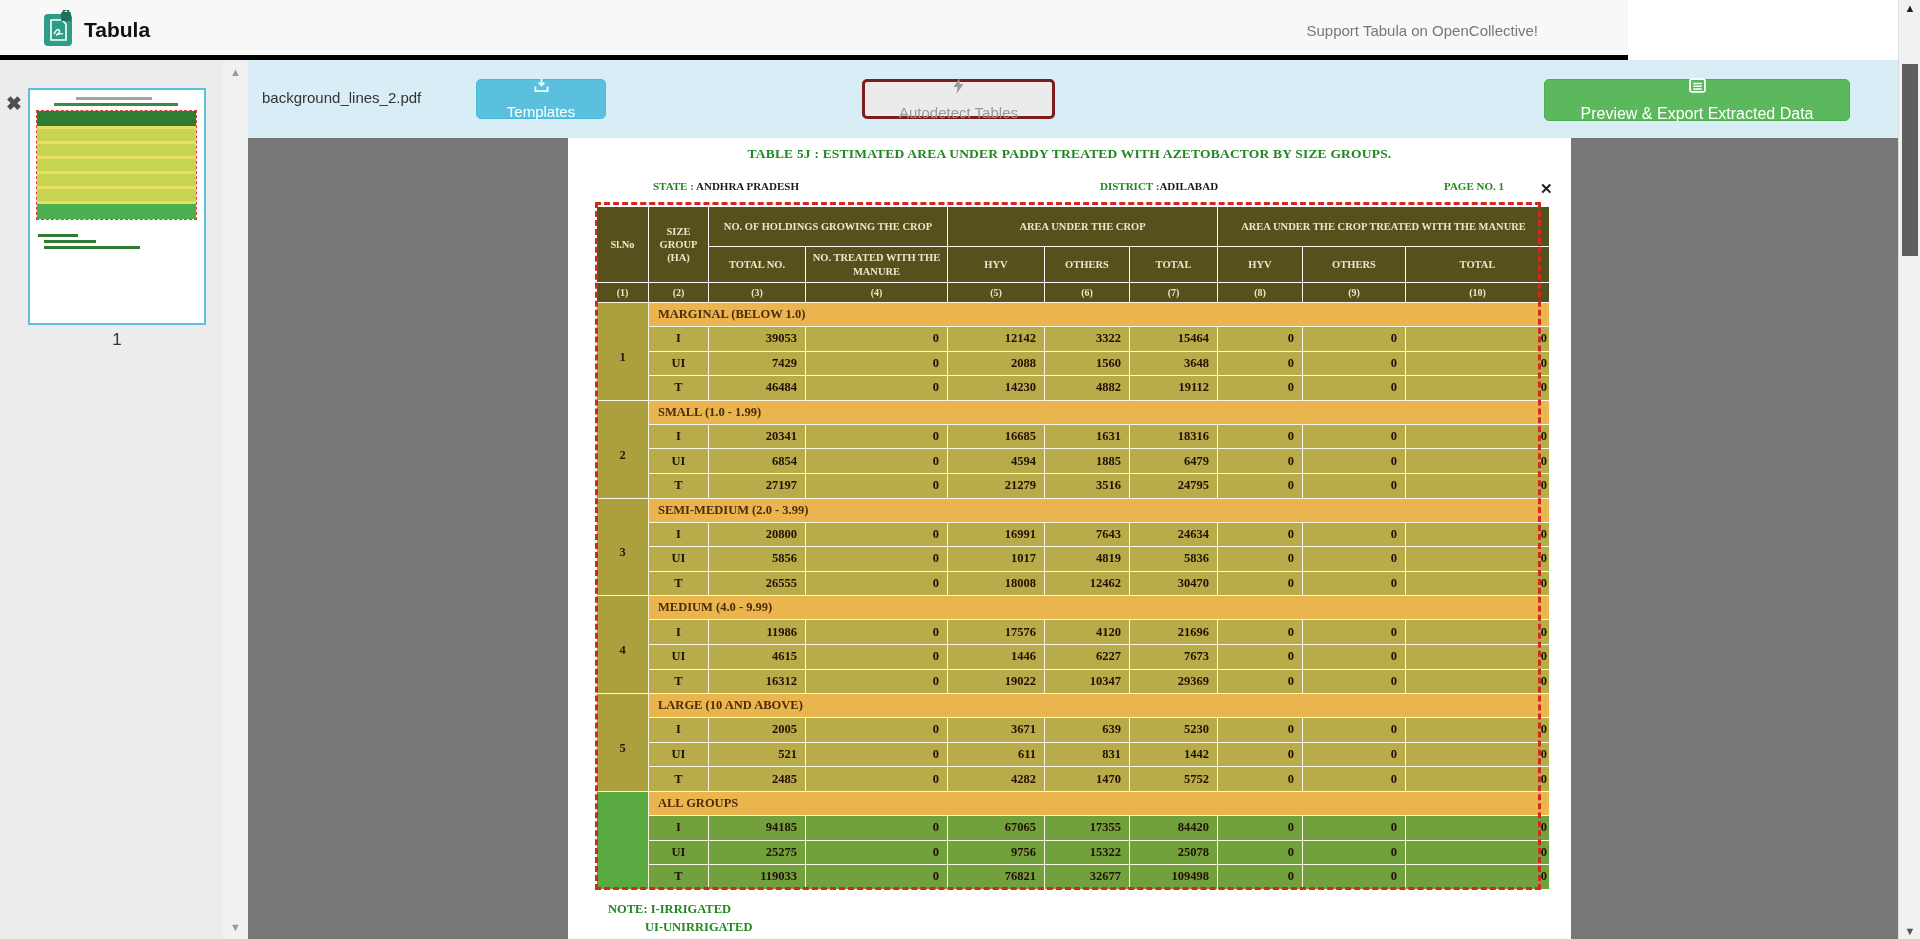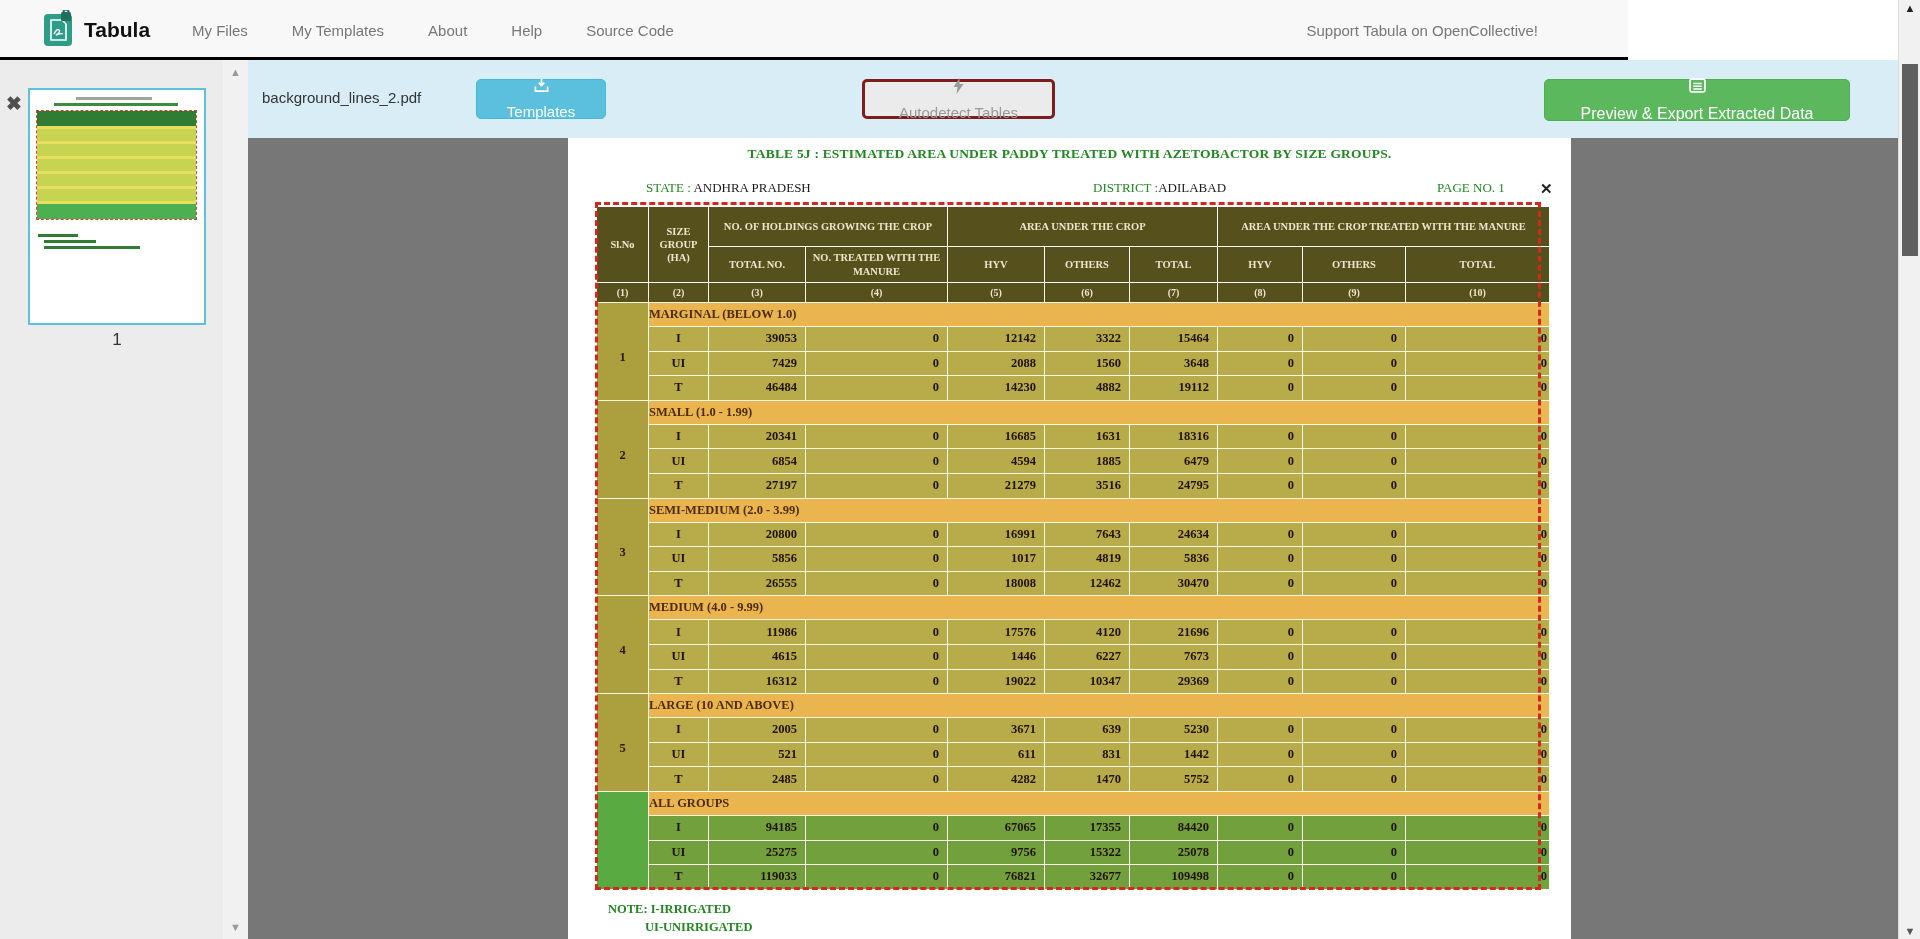--- a/index.html
+++ b/index.html
@@ -2,21 +2,21 @@
 <html><head>
 <meta charset="utf-8">
 <style>
   * { margin:0; padding:0; box-sizing:border-box; }
   html,body { width:1920px; height:939px; overflow:hidden; background:#fff;
               font-family:"Liberation Sans", sans-serif; }
   #app { position:relative; width:1920px; height:939px; }
 
   
   #navbar { position:absolute; left:0; top:0; width:1628px; height:60px;
-            background:#f8f8f8; border-bottom:3px solid #000000; }
+            background:#f8f8f8; border-bottom:5px solid #000000; }
   .brand { position:absolute; left:44px; top:10px; display:flex; align-items:center; gap:9px; }
   .brand-name { font-size:21px; font-weight:bold; color:#111; }
   .nav-links { position:absolute; left:192px; top:0; height:60px; display:flex; align-items:center; gap:44px; }
   .nav-link { color:#777; font-size:15px; cursor:pointer; text-decoration:none; }
   .nav-right { position:absolute; right:90px; top:0; height:60px; display:flex; align-items:center; }
   .support-link { color:#777; font-size:15px; cursor:pointer; }
 
   
   #sidebar { position:absolute; left:0; top:60px; width:223px; height:879px; background:#ececec; }
   .thumb-close { position:absolute; left:6px; top:32px; font-size:19px; font-weight:bold; color:#4f4f4f; cursor:pointer; }
@@ -54,21 +54,21 @@
                box-shadow:0 1px 1px rgba(0,0,0,.08); }
   .btn-autodetect { left:614px; width:193px; background:#ebebeb; border:3px solid #7f1d1d; color:#9a9a9a; cursor:default; }
   .btn-export { left:1296px; width:306px; height:42px; background:#5cb85c; border:1px solid #4cae4c; color:#fff; font-size:16px; }
 
   
   #docarea { position:absolute; left:248px; top:138px; width:1650px; height:801px; background:#777; overflow:hidden; }
   #page { position:absolute; left:320px; top:0; width:1003px; height:801px; background:#fff;
           font-family:"Liberation Serif", serif; }
   .doc-title { position:absolute; left:0; top:8px; width:100%; text-align:center;
                font-size:13.5px; font-weight:bold; color:#218721; letter-spacing:.2px; }
-  .doc-meta { position:absolute; left:8px; top:42px; width:100%; height:18px; font-size:13px; font-weight:normal; }
+  .doc-meta { position:absolute; left:15px; top:42px; width:100%; height:18px; font-size:11px; font-weight:bold; }
   .meta-state { position:absolute; left:70px; }
   .meta-district { position:absolute; left:517px; }
   .meta-page { position:absolute; left:861px; color:#218721; }
   .green-lbl { color:#218721; }
   .meta-val { color:#1a1a1a; }
   .sel-close { position:absolute; left:972px; top:42px; font-size:15px; font-weight:bold; color:#222; cursor:pointer; }
   .doc-note { position:absolute; left:40px; top:762px; font-size:12.5px; font-weight:bold;
               color:#218721; line-height:18px; }
   .doc-note .l2 { padding-left:37px; }
 
@@ -79,21 +79,21 @@
   #ptable thead th { background:#53521d; color:#f0e8cf; font-size:10.5px; font-weight:bold;
                      text-align:center; border:1px solid rgba(255,255,255,0.4); line-height:1.25; }
   tr.h1 th { height:40px; }
   tr.h2 th { height:36px; }
   tr.h3 td { height:20px; background:#53521d; color:#f0e8cf; font-size:10px; font-weight:bold;
              text-align:center; border:1px solid rgba(255,255,255,0.4); }
   td.slno { background:#aba33f; text-align:center; vertical-align:middle; padding-top:12px;
             font-size:12.5px; font-weight:bold; color:#21190a; }
   td.slno.allg { background:#57ad42; }
   tr.section-row td.section-name { height:24px; background:#eab751; color:#4a2c08;
-            font-size:12.5px; font-weight:bold; padding-left:0; }
+            font-size:12.5px; font-weight:bold; padding-left:9px; }
   tr.data-row { height:24.6px; }
   tr.data-row td { background:#b7ae4b; color:#1d1205; font-size:12.5px; font-weight:bold; }
   tr.data-row.allg td { background:#70a33e; border-color:rgba(220,240,180,0.45); }
   td.rowtype { text-align:center; }
   td.num { text-align:right; padding-right:8px; }
   td.num.last { padding-right:2px; }
 
   .selection { position:absolute; left:27px; top:64px; width:946px; height:688px;
                border:3px dashed #d2281e; cursor:move; background:rgba(255,0,0,0.015); }
 </style>
@@ -107,27 +107,20 @@
       <span>
         <svg width="31" height="36" viewBox="0 0 31 36">
           <rect x="0" y="4" width="28" height="32" rx="4" fill="#2d9d87"></rect>
           <path d="M7 10 h11 l4 4 v16 h-15 z" fill="none" stroke="#fff" stroke-width="1.6"></path>
           <path d="M10 24 q3 -6 5 -4 q2 2 -3 5 q6 -2 7 -1" fill="none" stroke="#fff" stroke-width="1.4"></path>
           <rect x="17" y="2" width="10" height="9" rx="1.5" fill="#1f6f5f"></rect>
           <path d="M19.5 2.5 v-0.5 a2.5 2.5 0 0 1 5 0 v0.5" fill="none" stroke="#1f6f5f" stroke-width="2"></path>
         </svg>
       </span>
       <span class="brand-name">Tabula</span>
-    </div>
-    <div class="nav-links">
-      <a class="nav-link">My Files</a>
-      <a class="nav-link">My Templates</a>
-      <a class="nav-link">About</a>
-      <a class="nav-link">Help</a>
-      <a class="nav-link">Source Code</a>
     </div>
     <div class="nav-right">
       <span class="support-link">Support Tabula on OpenCollective!</span>
     </div>
   </div>
 
   <div id="sidebar">
     <span class="thumb-close">✖</span>
     <div class="thumb-box">
       <div class="mini-title1"></div>

